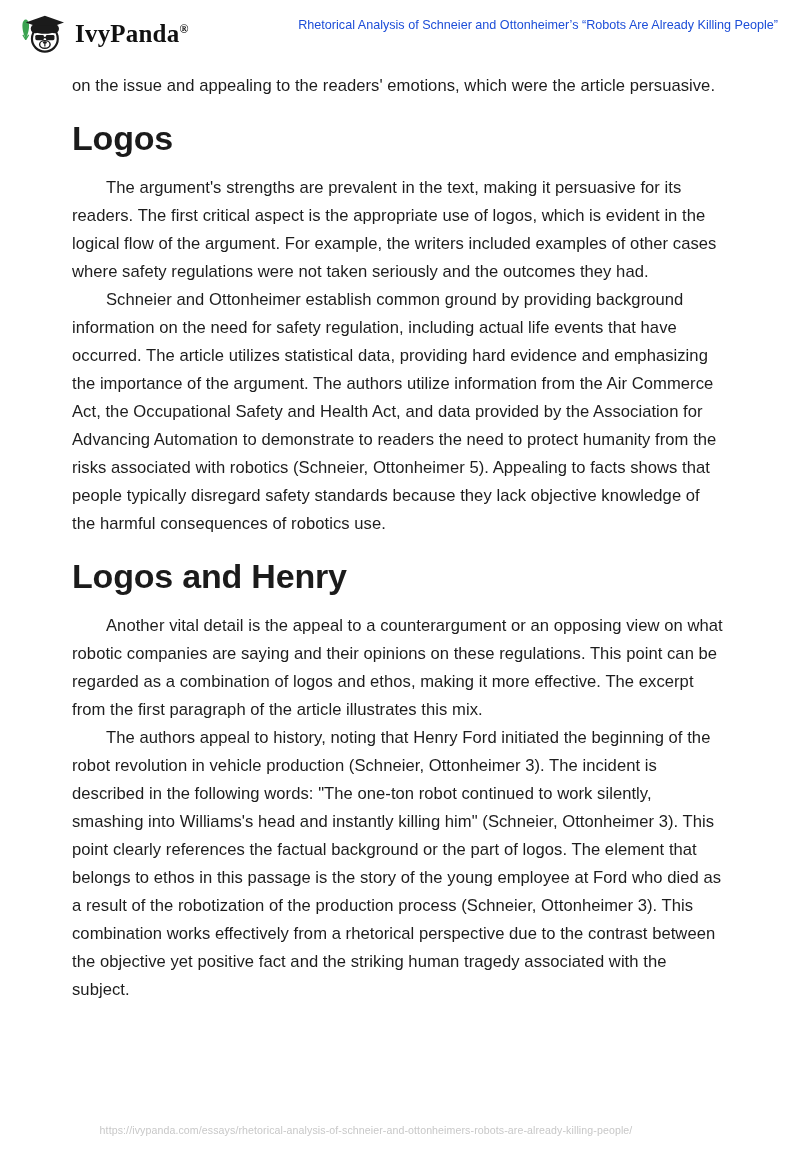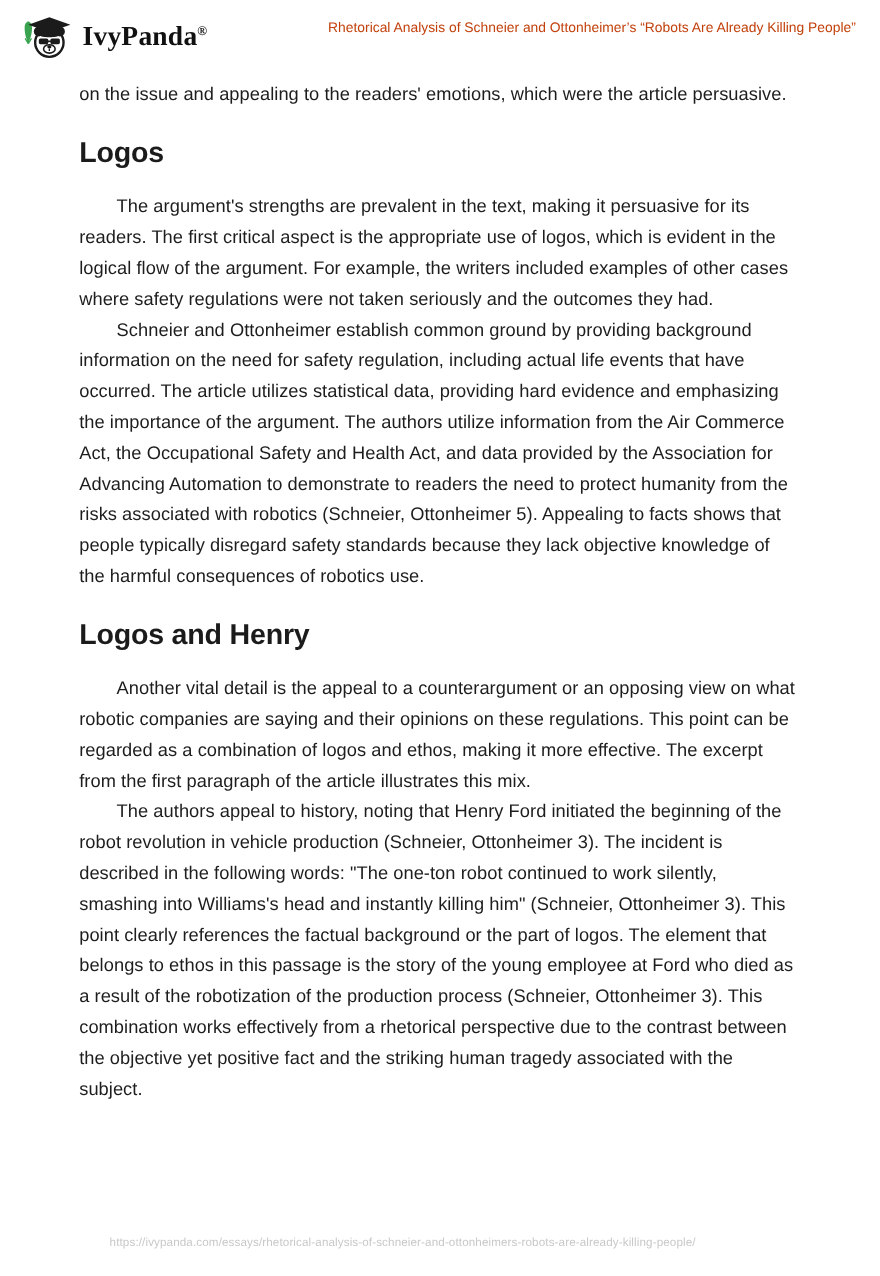--- a/index.html
+++ b/index.html
@@ -54,21 +54,21 @@
     color: #111111;
   }
   .header-title {
     position: absolute;
     right: 22px;
     top: 17px;
     max-width: 520px;
     text-align: right;
     font-size: 12.6px;
     line-height: 1.3;
-    color: #c2410c;
+    color: #1d4ed8;
     white-space: nowrap;
   }
 
   
   .content {
     position: absolute;
     left: 72px;
     top: 72px;
     width: 652px;
   }
@@ -80,21 +80,21 @@
     text-align: left;
     text-indent: 34px;
     letter-spacing: 0.05px;
   }
   p.para.no-indent {
     text-indent: 0;
   }
   .gap-after-para { margin-bottom: 9px; }
 
   h2.section-heading {
-    font-size: 26px;
+    font-size: 34px;
     line-height: 32px;
     font-weight: bold;
     color: #1b1b1b;
     margin: 22px 0 20px 0;
     letter-spacing: -0.2px;
   }
 
   
   .page-footer {
     position: absolute;

